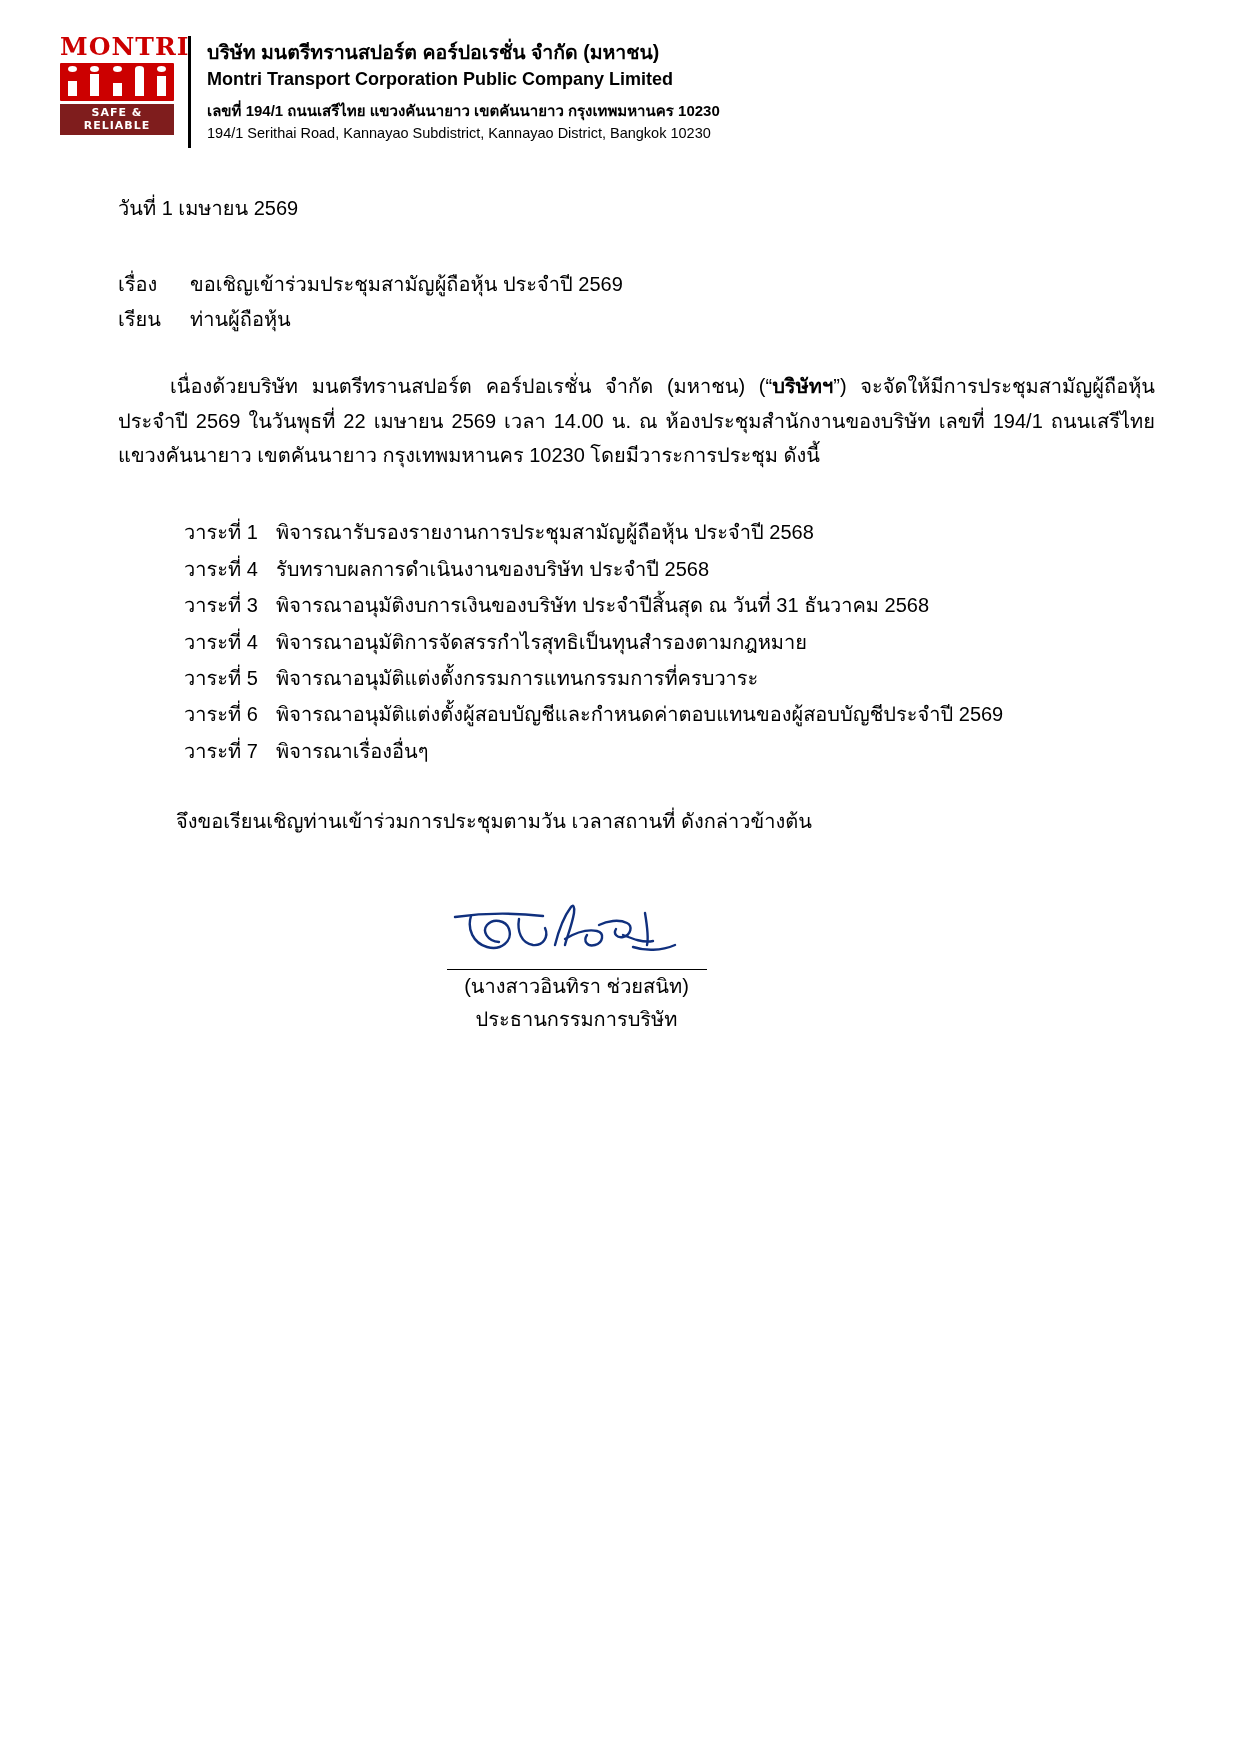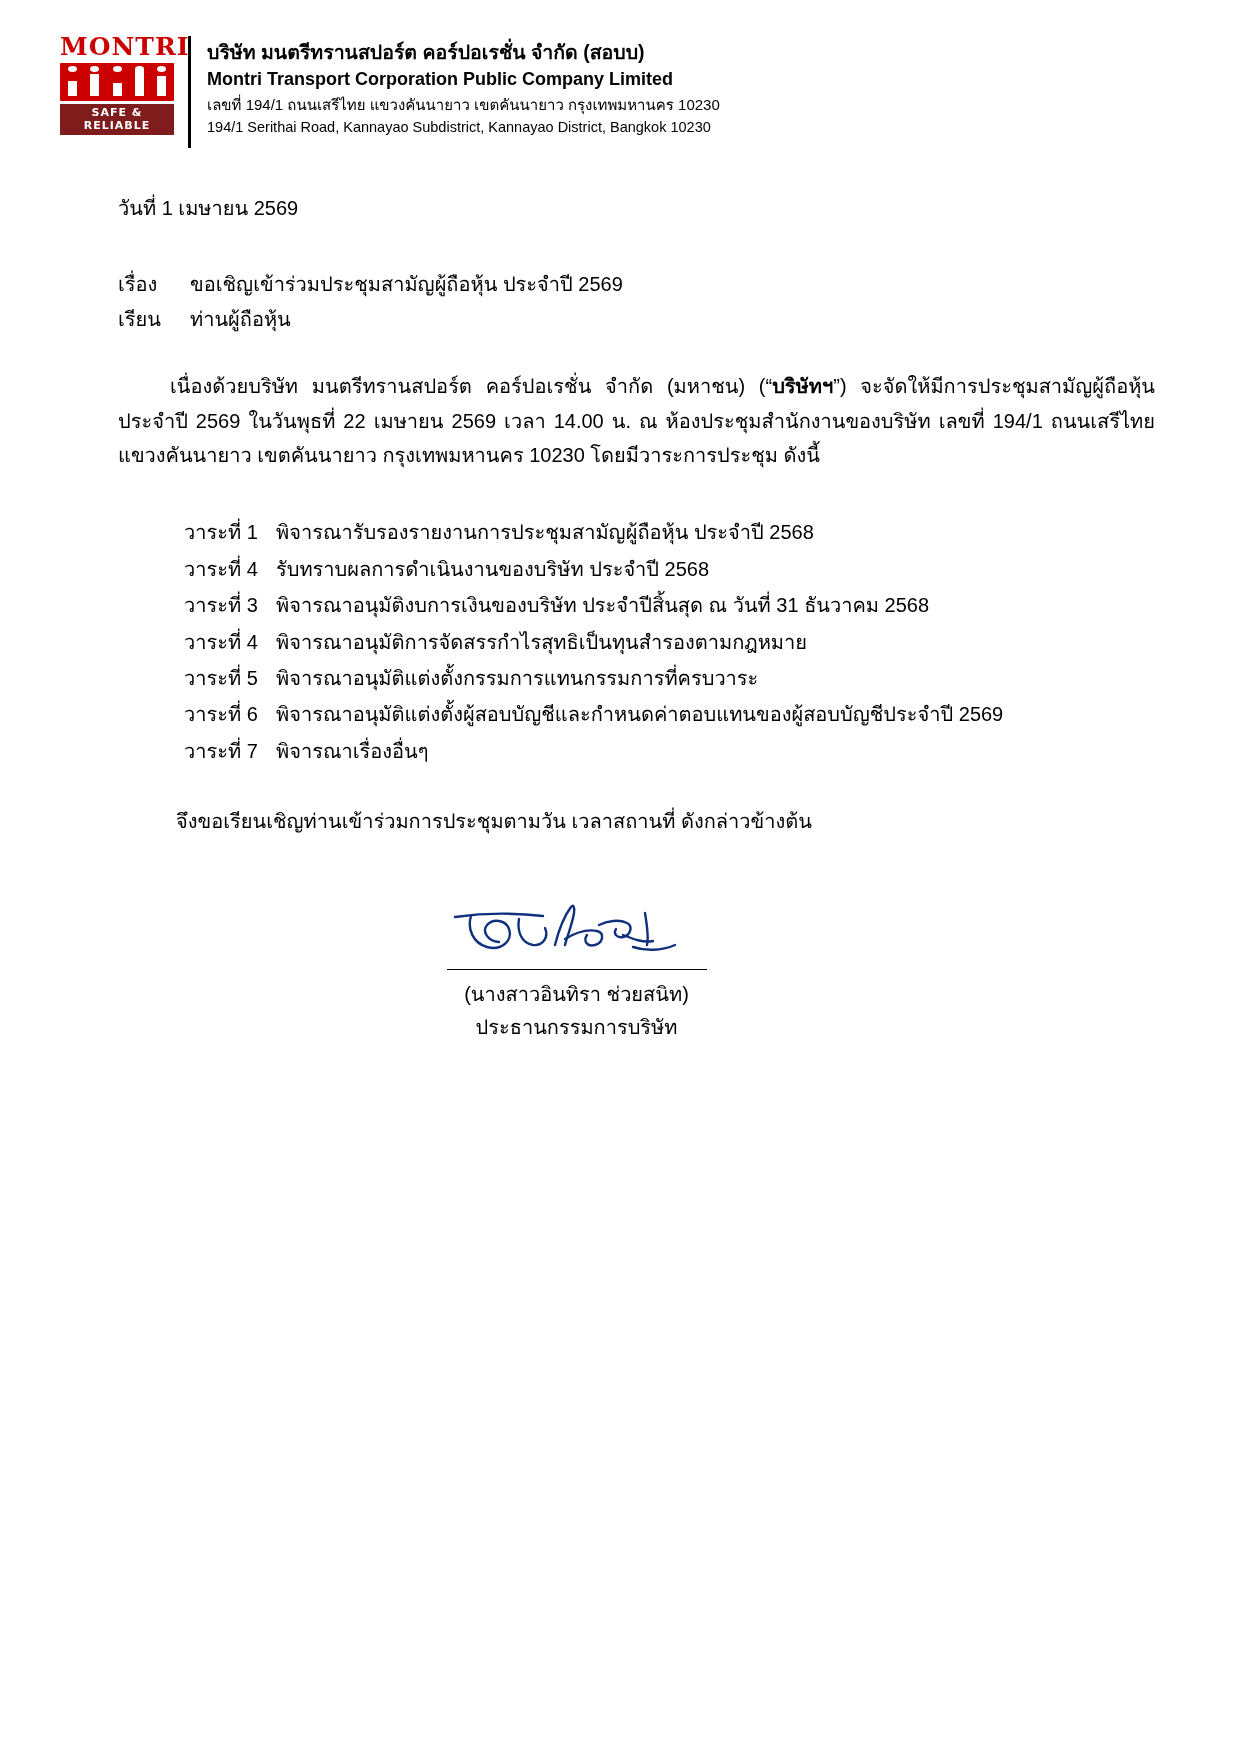--- a/index.html
+++ b/index.html
@@ -112,23 +112,23 @@
     font-weight: bold;
     line-height: 1.45;
   }
   .head-text .en-name {
     font-size: 18px;
     font-weight: bold;
     line-height: 1.45;
   }
   .head-text .th-addr {
     font-size: 15px;
-    font-weight: normal;
+    font-weight: bold;
     line-height: 1.5;
-    margin-top: 2px;
+    margin-top: 8px;
   }
   .head-text .en-addr {
     font-size: 14.5px;
     line-height: 1.5;
   }
 
   
   .body-wrap {
     padding: 0 86px 0 118px;
     font-size: 20px;
@@ -198,21 +198,21 @@
     height: 74px;
     position: relative;
     width: 260px;
     margin: 4px auto 0;
   }
   .sig-line {
     width: 260px;
     margin: 0 auto;
     border-bottom: 1.5px solid #000000;
   }
-  .sig-name { margin-top: 8px; font-size: 20px; }
+  .sig-name { font-size: 20px; }
   .sig-title { font-size: 20px; }
 </style>
 </head>
 <body>
 
 <div class="page">
 
   <div class="letterhead">
     <div class="logo-block">
       <div class="logo-word">MONTRI</div>
@@ -229,21 +229,21 @@
             <i></i>
             <i></i>
             <i></i>
             <i></i>
           </div>
       </div>
       <div class="logo-tag">SAFE &amp; RELIABLE</div>
     </div>
     <div class="head-divider"></div>
     <div class="head-text">
-      <div class="th-name">บริษัท มนตรีทรานสปอร์ต คอร์ปอเรชั่น จำกัด (สอบบ)</div>
+      <div class="th-name">บริษัท มนตรีทรานสปอร์ต คอร์ปอเรชั่น จำกัด (มหาชน)</div>
       <div class="en-name">Montri Transport Corporation Public Company Limited</div>
       <div class="th-addr">เลขที่ 194/1 ถนนเสรีไทย แขวงคันนายาว เขตคันนายาว กรุงเทพมหานคร 10230</div>
       <div class="en-addr">194/1 Serithai Road, Kannayao Subdistrict, Kannayao District, Bangkok 10230</div>
     </div>
   </div>
 
   <div class="body-wrap">
 
     <div class="doc-date">วันที่ 1 เมษายน 2569</div>
 

